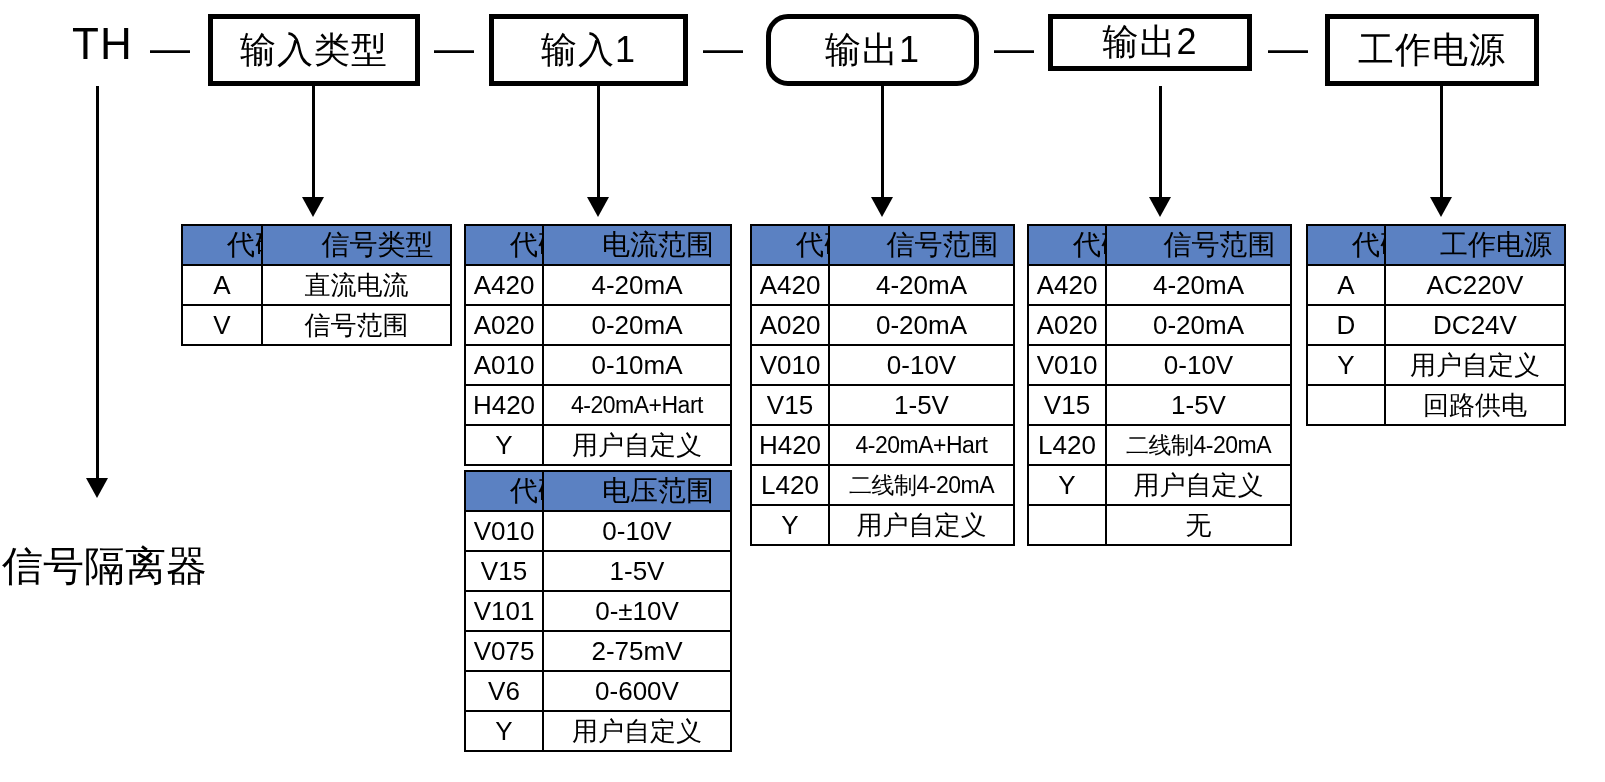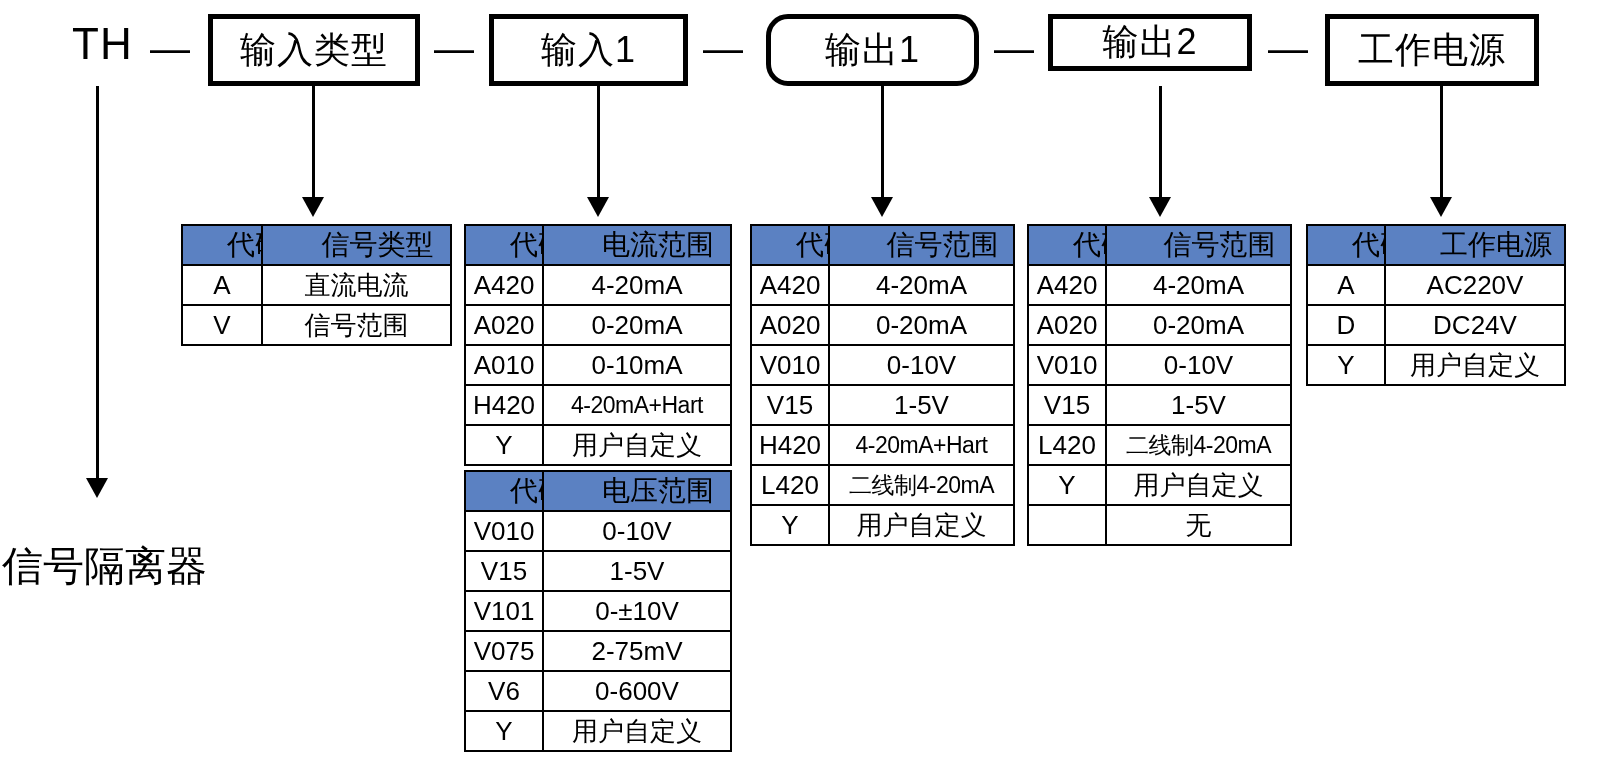--- a/index.html
+++ b/index.html
@@ -336,18 +336,22 @@
           <td class="val-cell">AC220V</td>
         </tr>
         <tr>
           <td class="code-cell">D</td>
           <td class="val-cell">DC24V</td>
         </tr>
         <tr>
           <td class="code-cell">Y</td>
           <td class="val-cell">用户自定义</td>
         </tr>
+        <tr>
+          <td class="code-cell"></td>
+          <td class="val-cell">回路供电</td>
+        </tr>
       </tbody>
   </table>
 
   <div class="caption" style="left:2px; top:546px;">信号隔离器</div>
 
 </div>
 
 </body></html>

